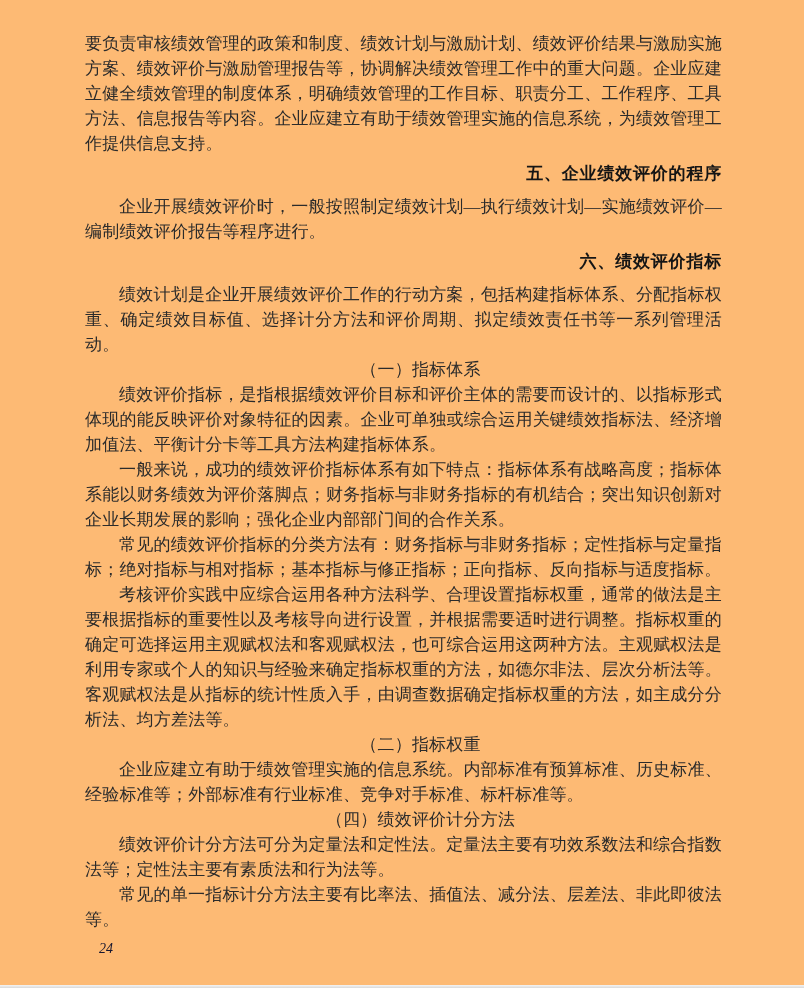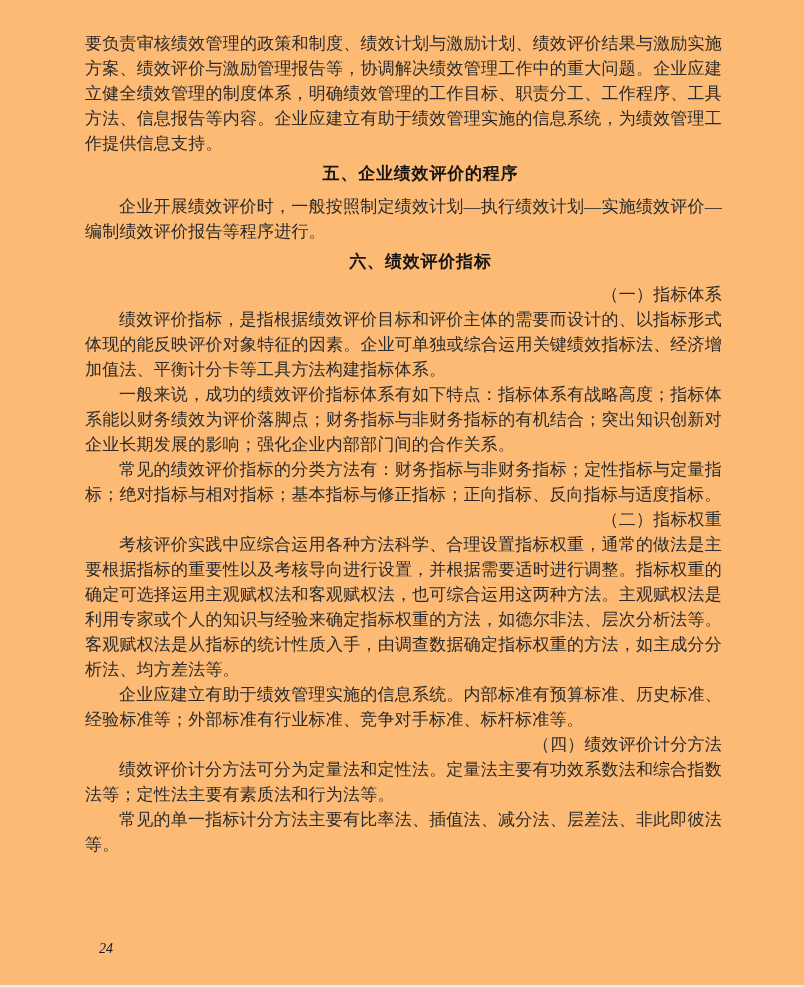--- a/index.html
+++ b/index.html
@@ -36,26 +36,26 @@
   }
   .heading {
     font-family: "Liberation Sans", "DejaVu Sans", sans-serif;
     font-weight: bold;
     font-size: 17px;
     line-height: 25px;
     margin: 5px 0 8px 0;
     text-indent: 2em;
     color: #151515;
     letter-spacing: 0.8px;
-    text-align: center;
+    text-align: right;
   }
   .subheading {
     margin: 0;
     text-indent: 2em;
-    text-align: right;
+    text-align: center;
   }
   .page-number {
     position: absolute;
     left: 99px;
     top: 941px;
     font-size: 14px;
     font-style: italic;
     color: #181830;
     font-family: "Liberation Serif", "DejaVu Serif", serif;
   }
@@ -75,32 +75,33 @@
 
   <main class="content">
     <p class="para flush">要负责审核绩效管理的政策和制度、绩效计划与激励计划、绩效评价结果与激励实施方案、绩效评价与激励管理报告等，协调解决绩效管理工作中的重大问题。企业应建立健全绩效管理的制度体系，明确绩效管理的工作目标、职责分工、工作程序、工具方法、信息报告等内容。企业应建立有助于绩效管理实施的信息系统，为绩效管理工作提供信息支持。</p>
 
     <h2 class="heading">五、企业绩效评价的程序</h2>
 
     <p class="para">企业开展绩效评价时，一般按照制定绩效计划—执行绩效计划—实施绩效评价—编制绩效评价报告等程序进行。</p>
 
     <h2 class="heading">六、绩效评价指标</h2>
 
+    <p class="para">绩效计划是企业开展绩效评价工作的行动方案，包括构建指标体系、分配指标权重、确定绩效目标值、选择计分方法和评价周期、拟定绩效责任书等一系列管理活动。</p>
 
     <p class="para subheading">（一）指标体系</p>
 
     <p class="para">绩效评价指标，是指根据绩效评价目标和评价主体的需要而设计的、以指标形式体现的能反映评价对象特征的因素。企业可单独或综合运用关键绩效指标法、经济增加值法、平衡计分卡等工具方法构建指标体系。</p>
 
     <p class="para">一般来说，成功的绩效评价指标体系有如下特点：指标体系有战略高度；指标体系能以财务绩效为评价落脚点；财务指标与非财务指标的有机结合；突出知识创新对企业长期发展的影响；强化企业内部部门间的合作关系。</p>
 
     <p class="para">常见的绩效评价指标的分类方法有：财务指标与非财务指标；定性指标与定量指标；绝对指标与相对指标；基本指标与修正指标；正向指标、反向指标与适度指标。</p>
 
+    <p class="para">考核评价实践中应综合运用各种方法科学、合理设置指标权重，通常的做法是主要根据指标的重要性以及考核导向进行设置，并根据需要适时进行调整。指标权重的确定可选择运用主观赋权法和客观赋权法，也可综合运用这两种方法。主观赋权法是利用专家或个人的知识与经验来确定指标权重的方法，如德尔非法、层次分析法等。客观赋权法是从指标的统计性质入手，由调查数据确定指标权重的方法，如主成分分析法、均方差法等。</p>
+
     <p class="para subheading">（二）指标权重</p>
-
-    <p class="para">考核评价实践中应综合运用各种方法科学、合理设置指标权重，通常的做法是主要根据指标的重要性以及考核导向进行设置，并根据需要适时进行调整。指标权重的确定可选择运用主观赋权法和客观赋权法，也可综合运用这两种方法。主观赋权法是利用专家或个人的知识与经验来确定指标权重的方法，如德尔非法、层次分析法等。客观赋权法是从指标的统计性质入手，由调查数据确定指标权重的方法，如主成分分析法、均方差法等。</p>
 
 
     <p class="para">企业应建立有助于绩效管理实施的信息系统。内部标准有预算标准、历史标准、经验标准等；外部标准有行业标准、竞争对手标准、标杆标准等。</p>
 
     <p class="para subheading">（四）绩效评价计分方法</p>
 
     <p class="para">绩效评价计分方法可分为定量法和定性法。定量法主要有功效系数法和综合指数法等；定性法主要有素质法和行为法等。</p>
 
     <p class="para">常见的单一指标计分方法主要有比率法、插值法、减分法、层差法、非此即彼法等。</p>
   </main>

